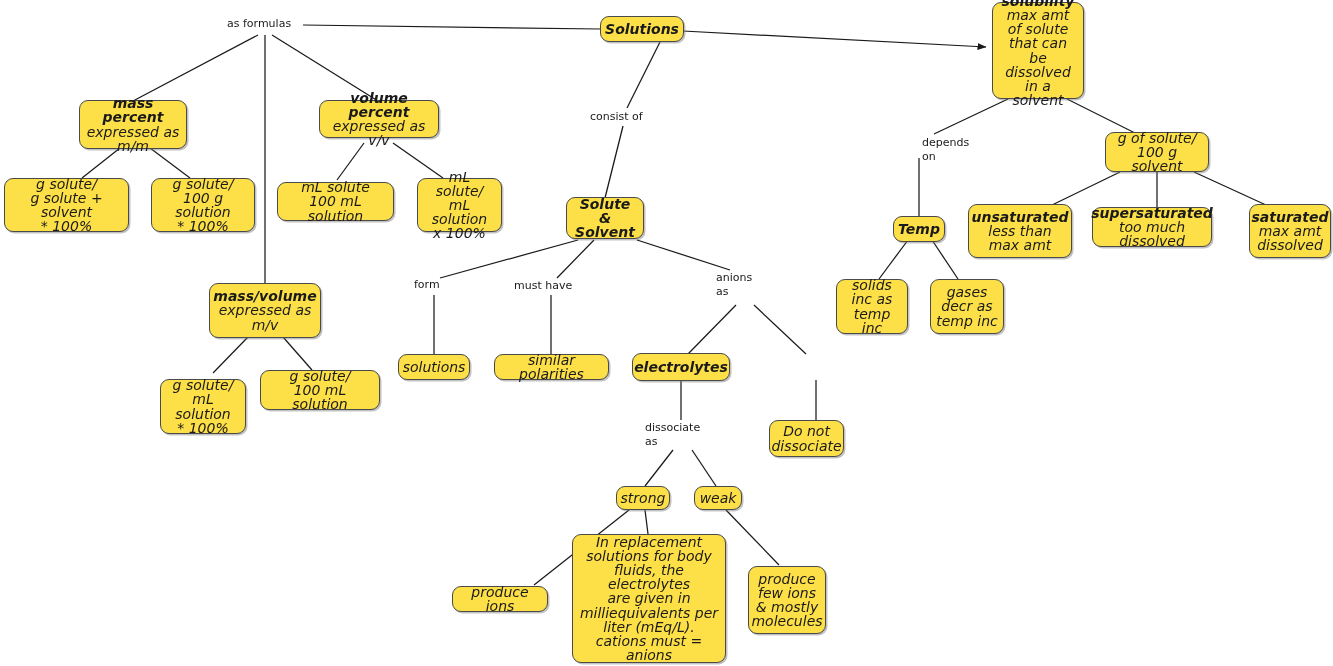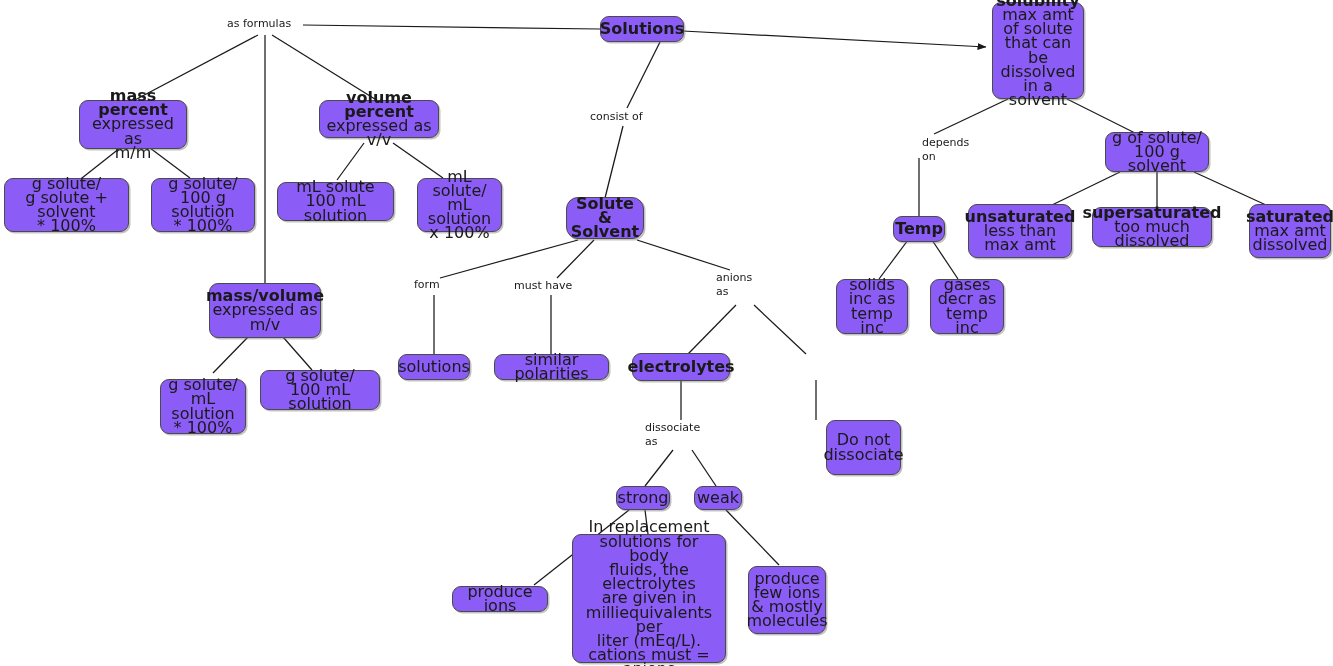--- a/index.html
+++ b/index.html
@@ -16,32 +16,33 @@
   }
   #edges{
     position:absolute;
     left:0;top:0;
     width:1333px;height:666px;
     pointer-events:none;
   }
   .node{
     position:absolute;
     box-sizing:border-box;
-    background:#8b5cf6;
+    background:#fde047;
     border:1px solid #4a4a4a;
     border-radius:9px;
     display:flex;
     align-items:center;
     justify-content:center;
     text-align:center;
-    font-size:16px;
+    font-size:14px;
     line-height:14.2px;
     color:#1a1a1a;
     padding:3px 5px;
     box-shadow:1.5px 1.5px 0 rgba(120,120,120,0.45);
+    font-style:italic;
   }
   .node .t{display:block;white-space:pre-line;}
   .node .hd{display:block;font-weight:bold;}
   .lbl{
     position:absolute;
     font-size:11px;
     line-height:14.2px;
     color:#1a1a1a;
     text-align:left;
     white-space:pre-line;
@@ -205,21 +206,21 @@
       </span>
   </div>
 
   <div class="node" style="left:260px;top:370px;width:120px;height:40px;">
     <span>
         <span class="t">g solute/
 100 mL solution</span>
       </span>
   </div>
 
-  <div class="node" style="left:566px;top:197px;width:78px;height:42px;border-radius:12px;">
+  <div class="node" style="left:566px;top:197px;width:78px;height:42px;">
     <span>
         <span class="hd">Solute &amp;
 Solvent</span>
       </span>
   </div>
 
   <div class="node" style="left:398px;top:354px;width:72px;height:26px;">
     <span>
         <span class="t">solutions</span>
       </span>
@@ -231,21 +232,21 @@
       </span>
   </div>
 
   <div class="node" style="left:632px;top:353px;width:98px;height:28px;">
     <span>
         <span class="hd">electrolytes</span>
       </span>
   </div>
 
 
-  <div class="node" style="left:826px;top:420px;width:75px;height:55px;">
+  <div class="node" style="left:769px;top:420px;width:75px;height:37px;">
     <span>
         <span class="t">Do not
 dissociate</span>
       </span>
   </div>
 
   <div class="node" style="left:616px;top:486px;width:54px;height:24px;">
     <span>
         <span class="t">strong</span>
       </span>

